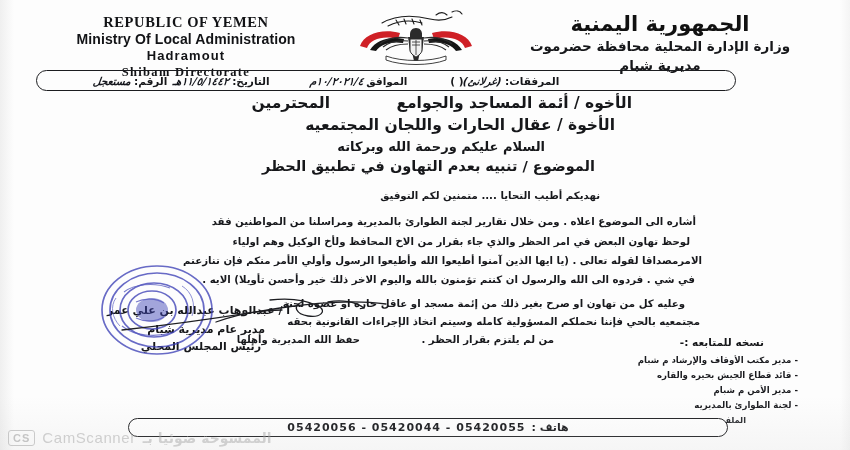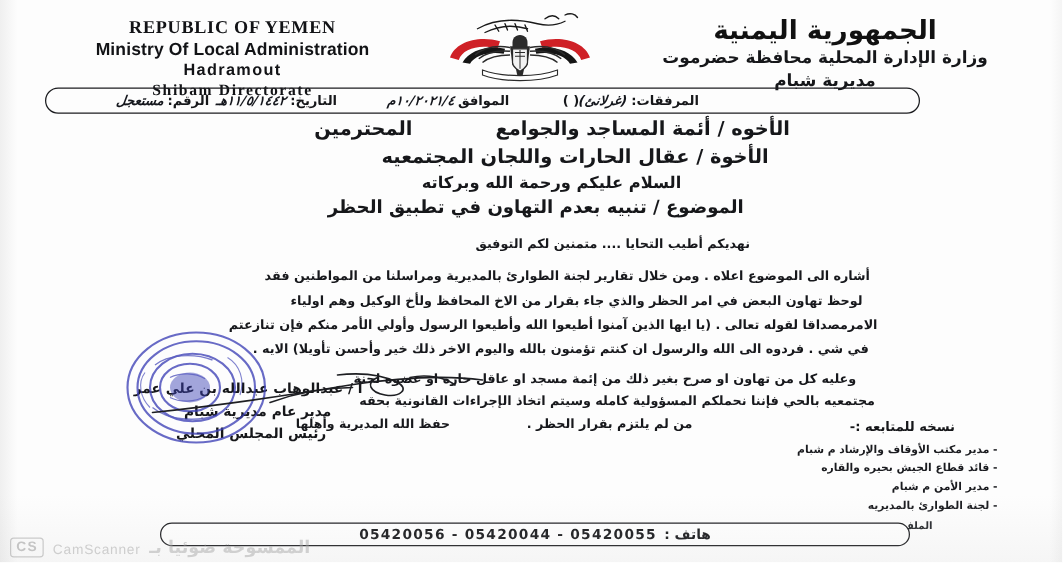--- a/index.html
+++ b/index.html
@@ -300,38 +300,38 @@
     letter-spacing: 1px;
     direction: ltr;
   }
 
   
   #camscanner {
     position: absolute;
     left: 8px;
     bottom: 4px;
     display: flex;
-    align-items: flex-end;
+    align-items: center;
     gap: 7px;
     direction: ltr;
     opacity: .48;
     z-index: 45;
   }
   #cs-badge {
     border: 1.6px solid #9a9a9a;
     border-radius: 3px;
     padding: 1px 4px;
     font-size: 11px;
     font-weight: bold;
     color: #8e8e8e;
     letter-spacing: 1px;
     font-family: "Liberation Sans", sans-serif;
   }
   #cs-word {
-    font-size: 11px;
+    font-size: 15px;
     color: #a2a2a2;
     letter-spacing: .6px;
     font-family: "Liberation Sans", sans-serif;
   }
   #cs-ar {
     font-size: 14px;
     color: #a6a6a6;
     direction: rtl;
     font-weight: bold;
   }

